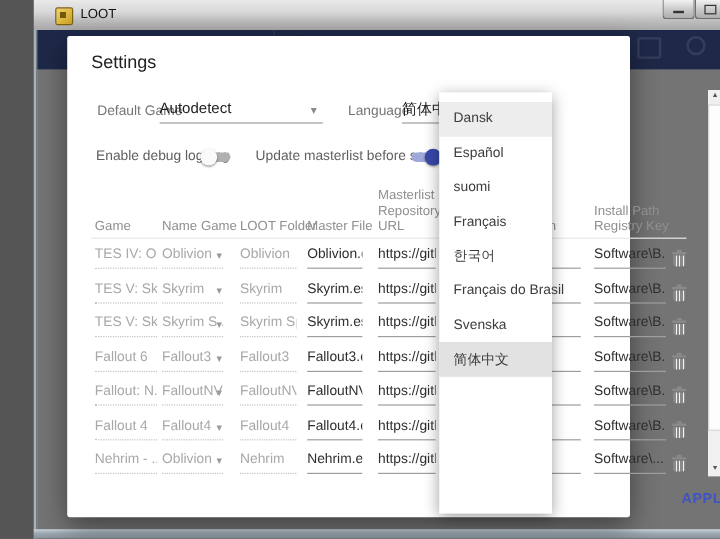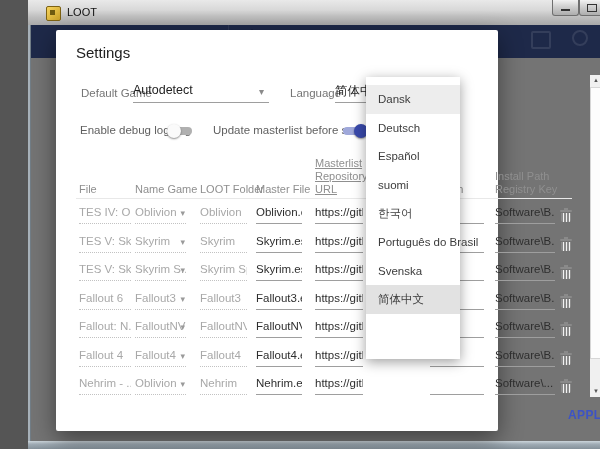--- a/index.html
+++ b/index.html
@@ -31,21 +31,21 @@
   .ghost-rect{position:absolute;left:500px;top:6px;width:16px;height:14px;border:2px solid rgba(255,255,255,.10);border-radius:2px;}
   .ghost-circle{position:absolute;left:541px;top:5px;width:12px;height:12px;border:2px solid rgba(255,255,255,.10);border-radius:50%;}
   .ghost-dots{position:absolute;left:574px;top:6px;width:3px;height:15px;
     background:linear-gradient(rgba(255,255,255,.14) 0 3px,transparent 3px 6px,rgba(255,255,255,.14) 6px 9px,transparent 9px 12px,rgba(255,255,255,.14) 12px 15px);}
   .scrim{position:absolute;left:3px;top:58px;width:594px;height:383px;background:#747474;}
   .ghost-red{position:absolute;left:575px;top:128px;width:11px;height:33px;background:#7d3b31;}
   .ghost-line{position:absolute;left:575px;top:177px;width:22px;height:1px;background:rgba(0,0,0,.2);}
 
   
   .dialog{position:absolute;left:28px;top:30px;width:442px;height:401px;background:#fff;border-radius:2px;
-    box-shadow:0 8px 24px rgba(0,0,0,.45);z-index:5;}
+    box-shadow:0 8px 24px rgba(0,0,0,.45);z-index:5;padding-left:27px;}
   .dlg-title{position:absolute;left:20px;top:14px;font-size:15px;font-weight:500;color:#212121;}
   .fld-label{position:absolute;font-size:11.5px;color:#757575;}
   .fld-value{position:absolute;font-size:12.5px;color:#212121;white-space:nowrap;}
   .sel-underline{position:absolute;height:1px;background:#9e9e9e;}
   .sel-arrow{position:absolute;font-size:10px;color:#8a8a8a;}
   .tgl{position:absolute;width:27px;height:14px;cursor:pointer;}
   .tgl .track{position:absolute;left:2px;top:3px;width:23px;height:8px;border-radius:4px;background:#b0b0b0;}
   .tgl .knob{position:absolute;top:0;width:14px;height:14px;border-radius:50%;background:#fafafa;box-shadow:0 1px 2px rgba(0,0,0,.45);left:0;}
   .tgl.on .track{background:#9fa8da;}
   .tgl.on .knob{left:13px;background:#3949ab;}
@@ -68,21 +68,21 @@
   .txt-btn{position:absolute;top:374px;font-size:12px;font-weight:bold;letter-spacing:.4px;color:#3d53c6;cursor:pointer;padding:4px 2px;}
   .btn-cancel{left:452px;} .btn-apply{left:510px;}
 
   
   .sbar{position:absolute;left:534px;top:45px;width:12px;height:322px;background:#f0f0f0;}
   .sbar .arr{position:absolute;left:0;width:12px;height:11px;font-size:6px;color:#555;text-align:center;line-height:11px;cursor:pointer;}
   .sbar .arr.up{top:0;} .sbar .arr.dn{bottom:0;}
   .sbar .thumb{position:absolute;left:0px;top:12px;width:11px;height:272px;background:#fdfdfd;border:1px solid #d6d6d6;box-sizing:border-box;cursor:pointer;}
 
   
-  .menu{position:absolute;left:338px;top:77px;width:94px;height:282px;background:#fff;z-index:8;
+  .menu{position:absolute;left:338px;top:77px;width:94px;height:351px;background:#fff;z-index:8;
     box-shadow:0 3px 12px rgba(0,0,0,.38);padding-top:8px;box-sizing:border-box;}
   .mi{height:28.6px;display:flex;align-items:center;padding-left:12px;font-size:11.5px;color:#3c3c3c;white-space:nowrap;cursor:pointer;}
   .mi.hover{background:#ededed;}
   .mi.selected{background:#e2e2e2;}
 </style>
 </head>
 <body>
 
 <div class="win">
 
@@ -129,25 +129,25 @@
     <div class="tgl" style="left:111px;top:94px;">
       <div class="track"></div>
       <div class="knob"></div>
     </div>
     <div class="fld-label" style="left:157px;top:94px;color:#5f5f5f;">Update masterlist before sorting</div>
     <div class="tgl on" style="left:285px;top:94px;">
       <div class="track"></div>
       <div class="knob"></div>
     </div>
 
-    <div class="hdr" style="left:23px;top:153px;">File</div>
+    <div class="hdr" style="left:23px;top:153px;">Game</div>
     <div class="hdr" style="left:79px;top:153px;">Name Game</div>
     <div class="hdr" style="left:144px;top:153px;">LOOT Folder</div>
     <div class="hdr" style="left:200px;top:153px;">Master File</div>
-    <div class="hdr" style="left:259px;top:127px;width:56px;text-decoration:underline;">Masterlist Repository URL</div>
+    <div class="hdr" style="left:259px;top:127px;width:56px;">Masterlist Repository URL</div>
     <div class="hdr" style="left:353px;top:153px;white-space:nowrap;">Install Path</div>
     <div class="hdr" style="left:439px;top:140px;width:64px;">Install Path Registry Key</div>
     <div class="divider"></div>
 
     <div class="row" style="top:176px;">
       <div class="cell dis c1">TES IV: O...</div>
       <div class="cell dis c2"><span>Oblivion</span><span class="sa">▾</span></div>
       <div class="cell dis c3">Oblivion</div>
       <div class="cell edit c4">Oblivion.es..</div>
       <div class="cell edit c5">https://gith..</div>
@@ -248,25 +248,25 @@
 
     <div class="sbar">
       <div class="arr up">▲</div>
       <div class="thumb"></div>
       <div class="arr dn">▼</div>
     </div>
   </div>
 
   <div class="menu">
     <div class="mi hover">Dansk</div>
-    <div class="mi">Deutsch</div>
     <div class="mi">Español</div>
     <div class="mi">suomi</div>
+    <div class="mi">Français</div>
     <div class="mi">한국어</div>
-    <div class="mi">Português do Brasil</div>
+    <div class="mi">Français do Brasil</div>
     <div class="mi">Svenska</div>
     <div class="mi selected">简体中文</div>
   </div>
 
   <div class="frame-l"></div>
   <div class="frame-r"></div>
   <div class="frame-b"></div>
 </div>
 
 </body></html>

